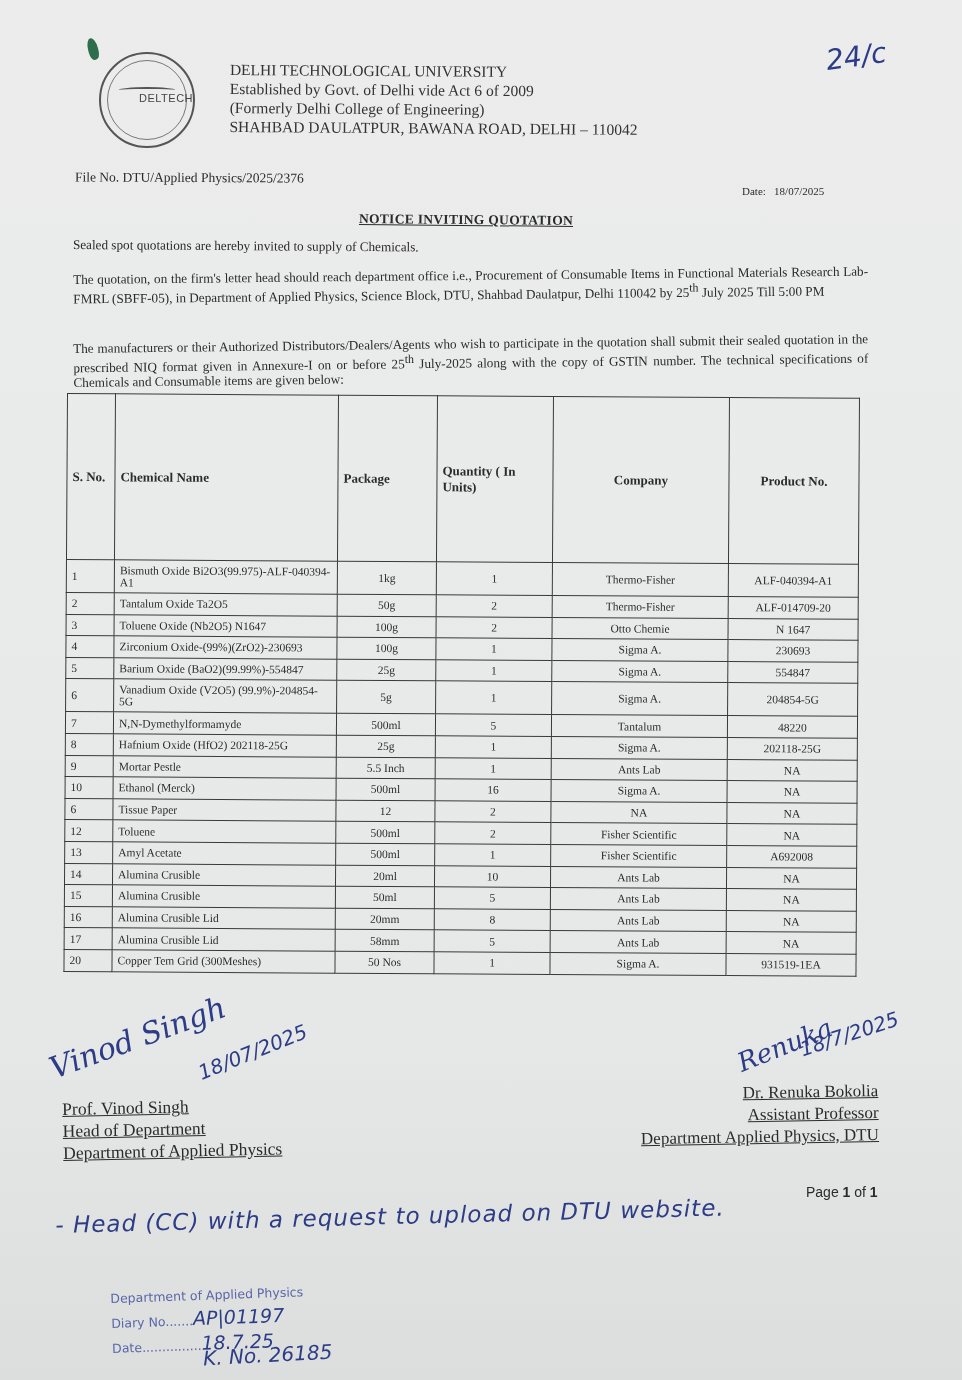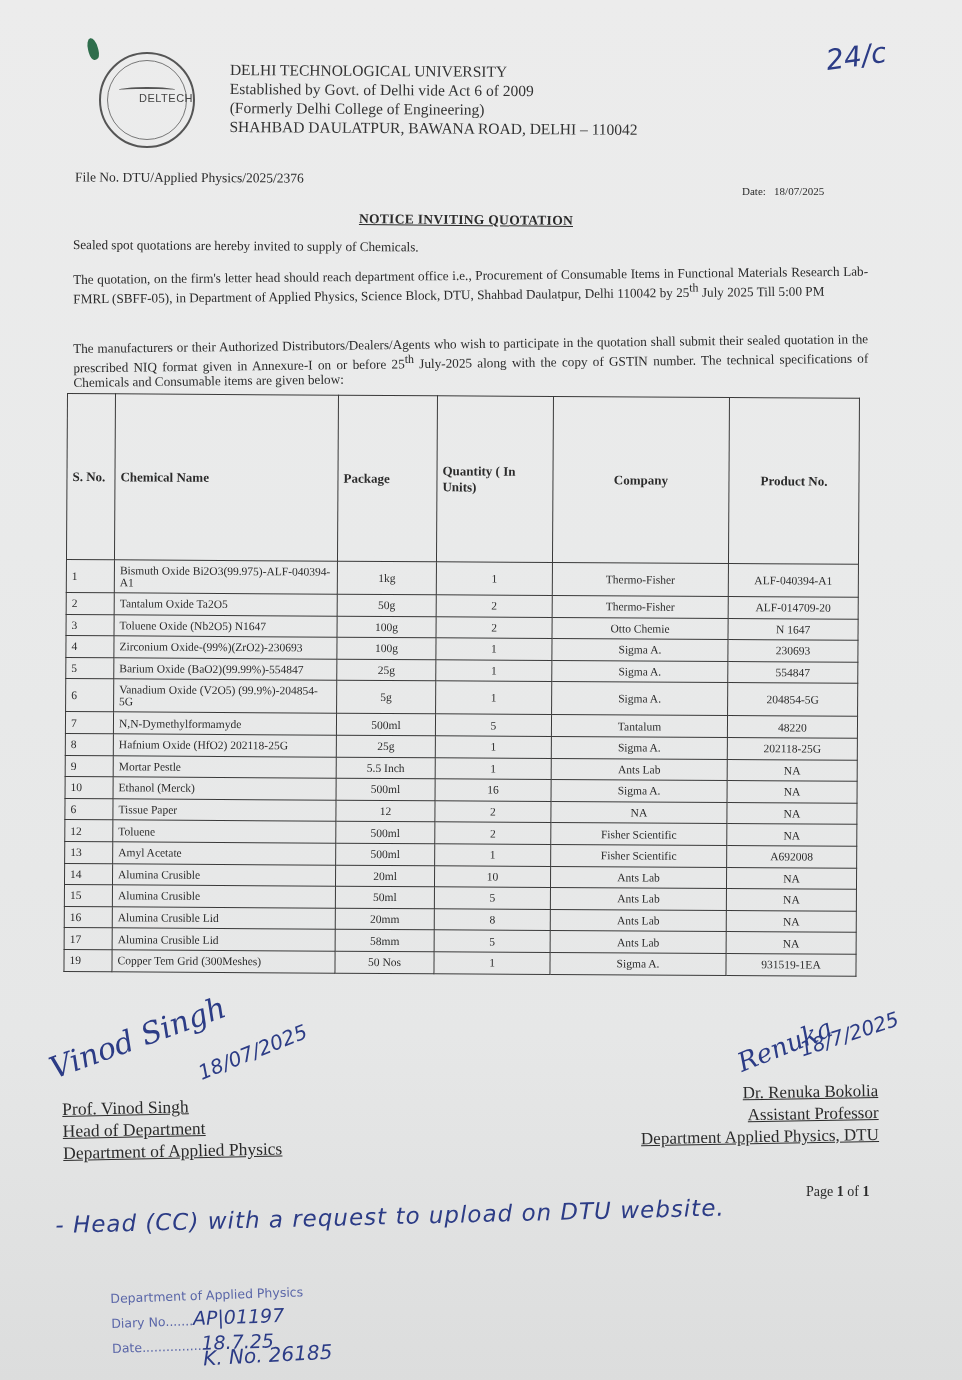--- a/index.html
+++ b/index.html
@@ -91,21 +91,21 @@
     font-size: 26px; font-style: italic; color: #2c3c86; transform: rotate(-22deg);
   }
   .sig-right-date {
     position: absolute; left: 798px; top: 1022px; font-family: "DejaVu Sans", sans-serif;
     font-size: 20px; font-style: italic; color: #2c3c86; transform: rotate(-18deg);
   }
   .sig-block-right {
     position: absolute; right: 84px; top: 1080px; font-size: 17px; line-height: 22px;
     text-align: right; transform: rotate(-1deg); transform-origin: right top;
   }
-  .page-no { position: absolute; left: 806px; top: 1184px; font-family: Liberation Serif, serif; font-size: 14px; }
+  .page-no { position: absolute; left: 806px; top: 1184px; font-family: Liberation Sans, sans-serif; font-size: 14px; }
   .page-no b { font-weight: bold; }
   .handwritten-note {
     position: absolute; left: 55px; top: 1212px; font-family: "DejaVu Sans", sans-serif;
     font-size: 23px; font-style: italic; color: #2c3c86; letter-spacing: 1px;
     transform: rotate(-1.5deg); transform-origin: left top;
   }
   .stamp {
     position: absolute; left: 110px; top: 1288px; font-family: "DejaVu Sans", sans-serif;
     font-size: 12.5px; line-height: 22px; color: #5a66a8; transform: rotate(-2deg); transform-origin: left top;
   }
@@ -291,21 +291,21 @@
         </tr>
         <tr>
           <td>17</td>
           <td>Alumina Crusible Lid</td>
           <td class="c">58mm</td>
           <td class="c">5</td>
           <td class="c">Ants Lab</td>
           <td class="c">NA</td>
         </tr>
         <tr>
-          <td>19</td>
+          <td>20</td>
           <td>Copper Tem Grid (300Meshes)</td>
           <td class="c">50 Nos</td>
           <td class="c">1</td>
           <td class="c">Sigma A.</td>
           <td class="c">931519-1EA</td>
         </tr>
       </tbody>
   </table>
 
   <div class="sig-left-scribble">Vinod Singh</div>

